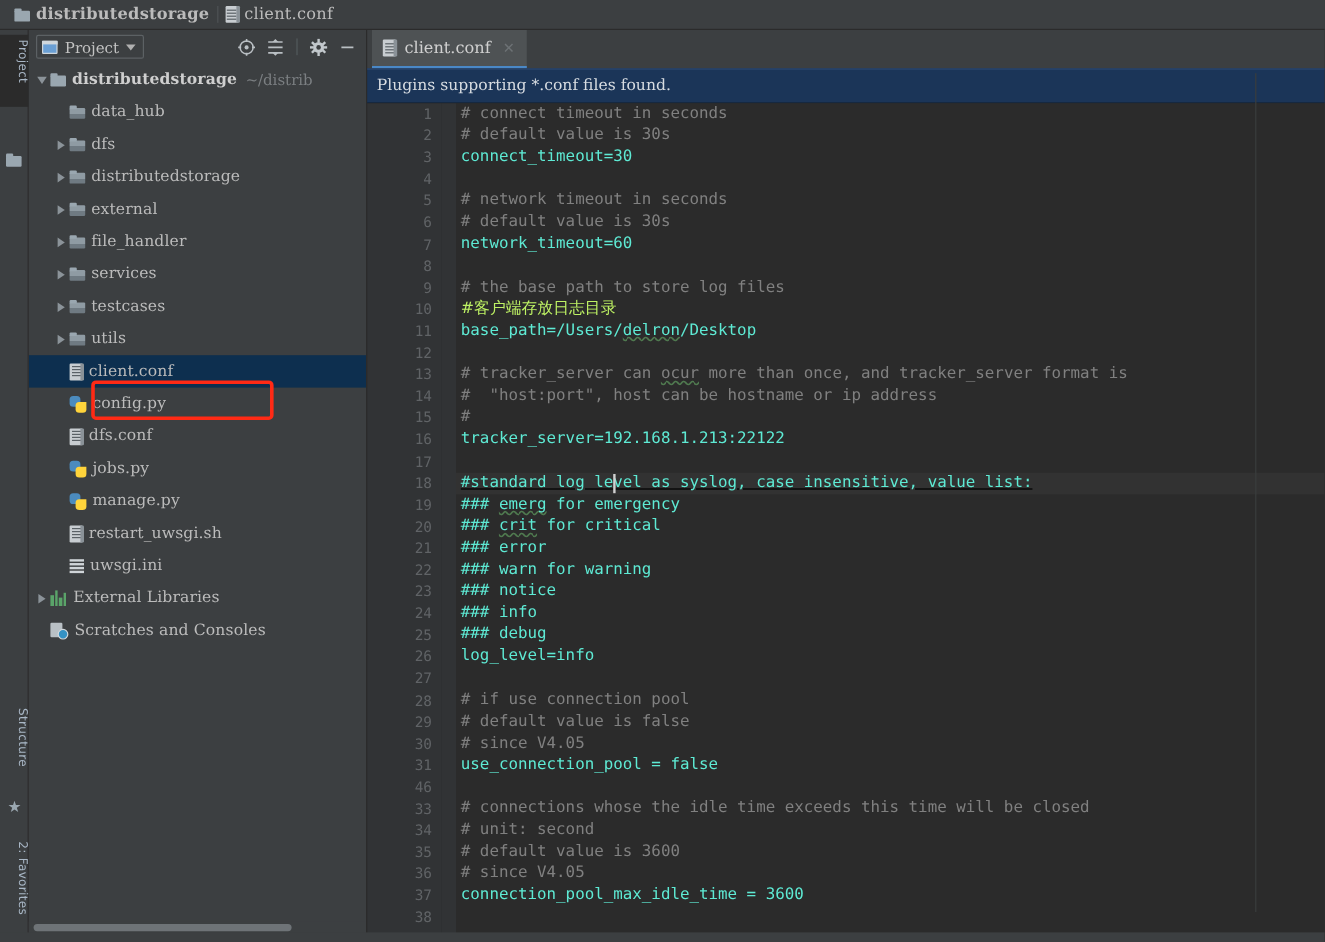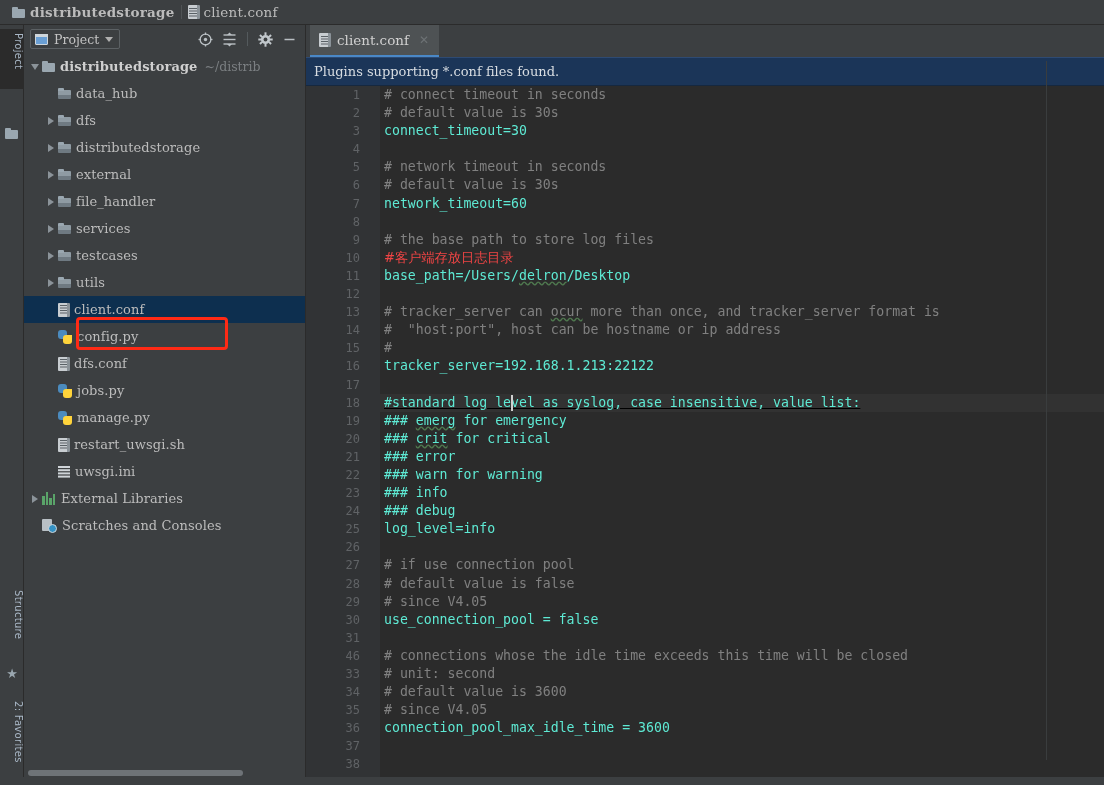--- a/index.html
+++ b/index.html
@@ -225,21 +225,21 @@
     position:absolute; left:74px; top:0; right:0; height:621px;
   }
   .cl-row {
     height:18.1px; line-height:18.1px; white-space:pre;
     font-family:"DejaVu Sans Mono", monospace; font-size:13.2px;
     padding-left:4px;
   }
   .cl-row.current { background:#323232;text-decoration:underline; }
   .c-comment { color:#808080; }
   .c-text { color:#5eead4; }
-  .c-cn { color:#ef4444; font-family:"DejaVu Sans", sans-serif; }
+  .c-cn { color:#bef264; font-family:"DejaVu Sans", sans-serif; }
   .typo { text-decoration: underline wavy #4f7a4f; text-decoration-skip-ink:none; }
   #caret {
     position:absolute; left:0px; top:0px; width:1.5px; height:16px; background:#d0d0d0;
   }
   #right-edge-line {
     position:absolute; left:1046px; top:61px; width:1px; height:699px; background:#3a3d3e;
   }
   #bottom-bar {
     position:absolute; left:0; top:777px; width:1104px; height:8px; background:#3c3f41;
   }
@@ -541,20 +541,21 @@
         <div class="cl-row"><span class="c-comment"># tracker_server can </span><span class="c-comment typo">ocur</span><span class="c-comment"> more than once, and tracker_server format is</span></div>
         <div class="cl-row"><span class="c-comment">#  "host:port", host can be hostname or ip address</span></div>
         <div class="cl-row"><span class="c-comment">#</span></div>
         <div class="cl-row"><span class="c-text">tracker_server=192.168.1.213:22122</span></div>
         <div class="cl-row"><span class="c-text"></span></div>
         <div class="cl-row current" style="position: relative;"><span class="c-text">#standard log level as syslog, case insensitive, value list:</span><span id="caret" style="left: 131.04px; top: 1px;"></span></div>
         <div class="cl-row"><span class="c-text">### </span><span class="c-text typo">emerg</span><span class="c-text"> for emergency</span></div>
         <div class="cl-row"><span class="c-text">### </span><span class="c-text typo">crit</span><span class="c-text"> for critical</span></div>
         <div class="cl-row"><span class="c-text">### error</span></div>
         <div class="cl-row"><span class="c-text">### warn for warning</span></div>
+        <div class="cl-row"><span class="c-text">### notice</span></div>
         <div class="cl-row"><span class="c-text">### info</span></div>
         <div class="cl-row"><span class="c-text">### debug</span></div>
         <div class="cl-row"><span class="c-text">log_level=info</span></div>
         <div class="cl-row"><span class="c-text"></span></div>
         <div class="cl-row"><span class="c-comment"># if use connection pool</span></div>
         <div class="cl-row"><span class="c-comment"># default value is false</span></div>
         <div class="cl-row"><span class="c-comment"># since V4.05</span></div>
         <div class="cl-row"><span class="c-text">use_connection_pool = false</span></div>
         <div class="cl-row"><span class="c-text"></span></div>
         <div class="cl-row"><span class="c-comment"># connections whose the idle time exceeds this time will be closed</span></div>

